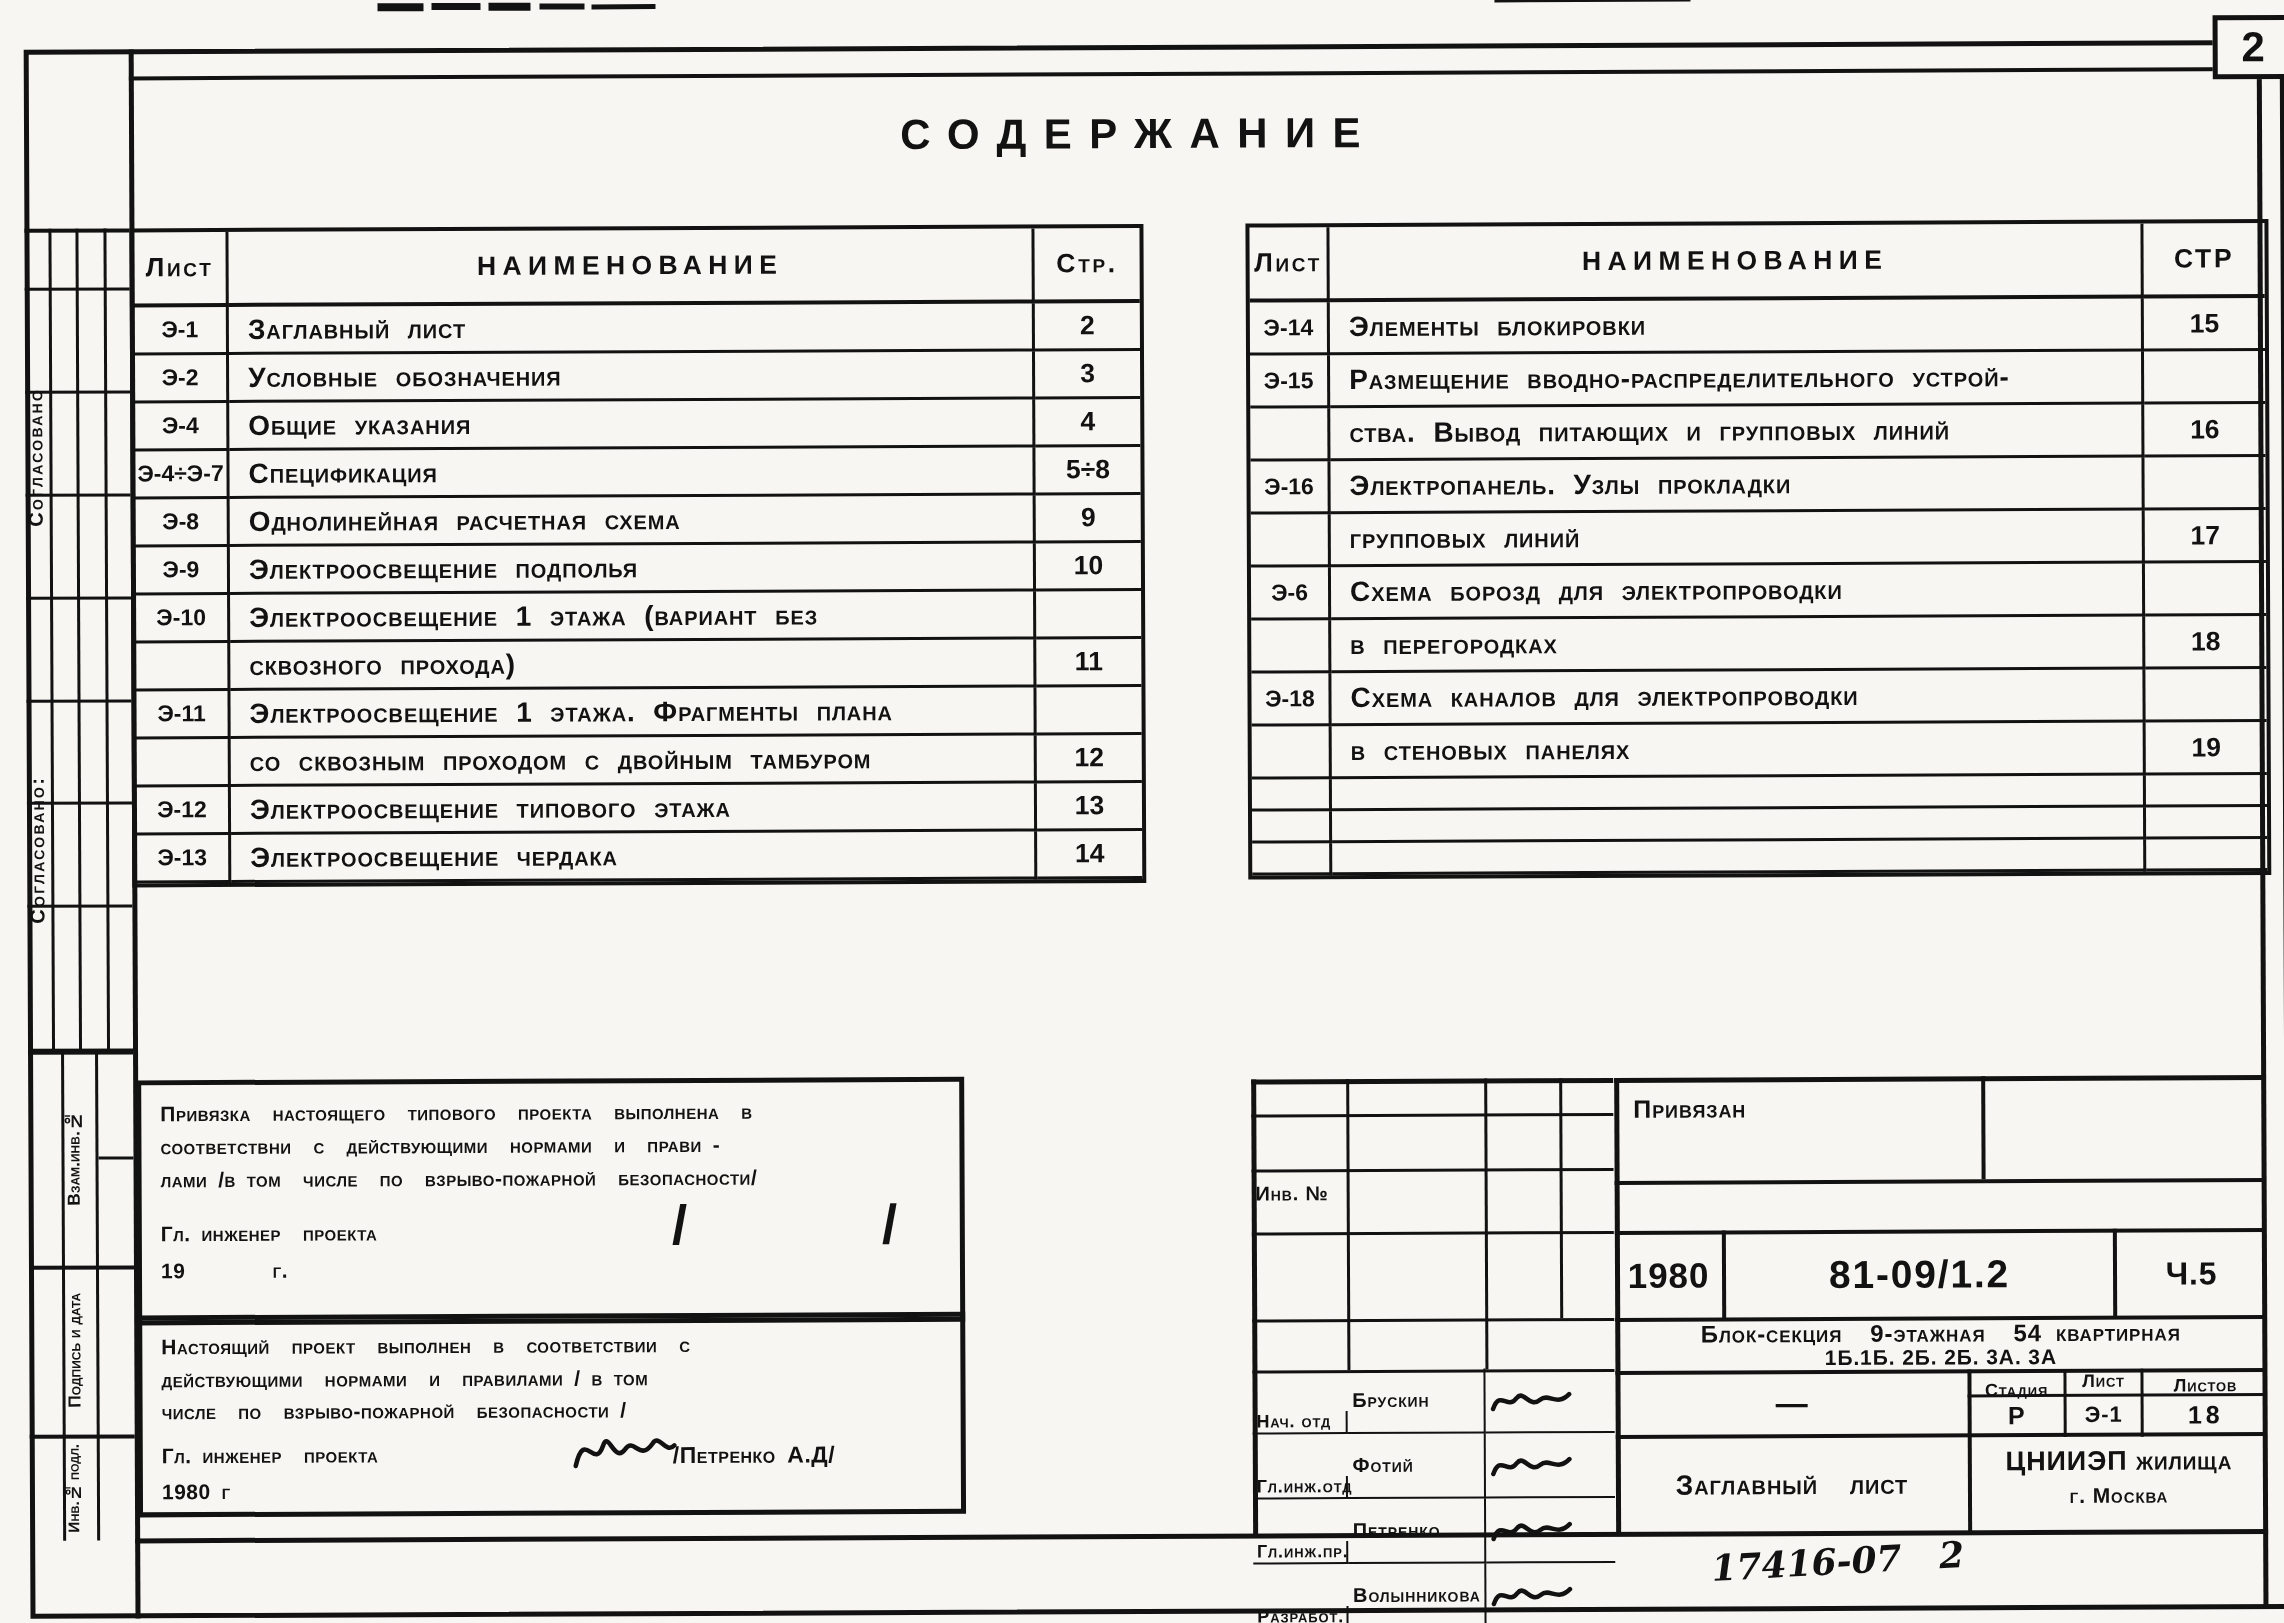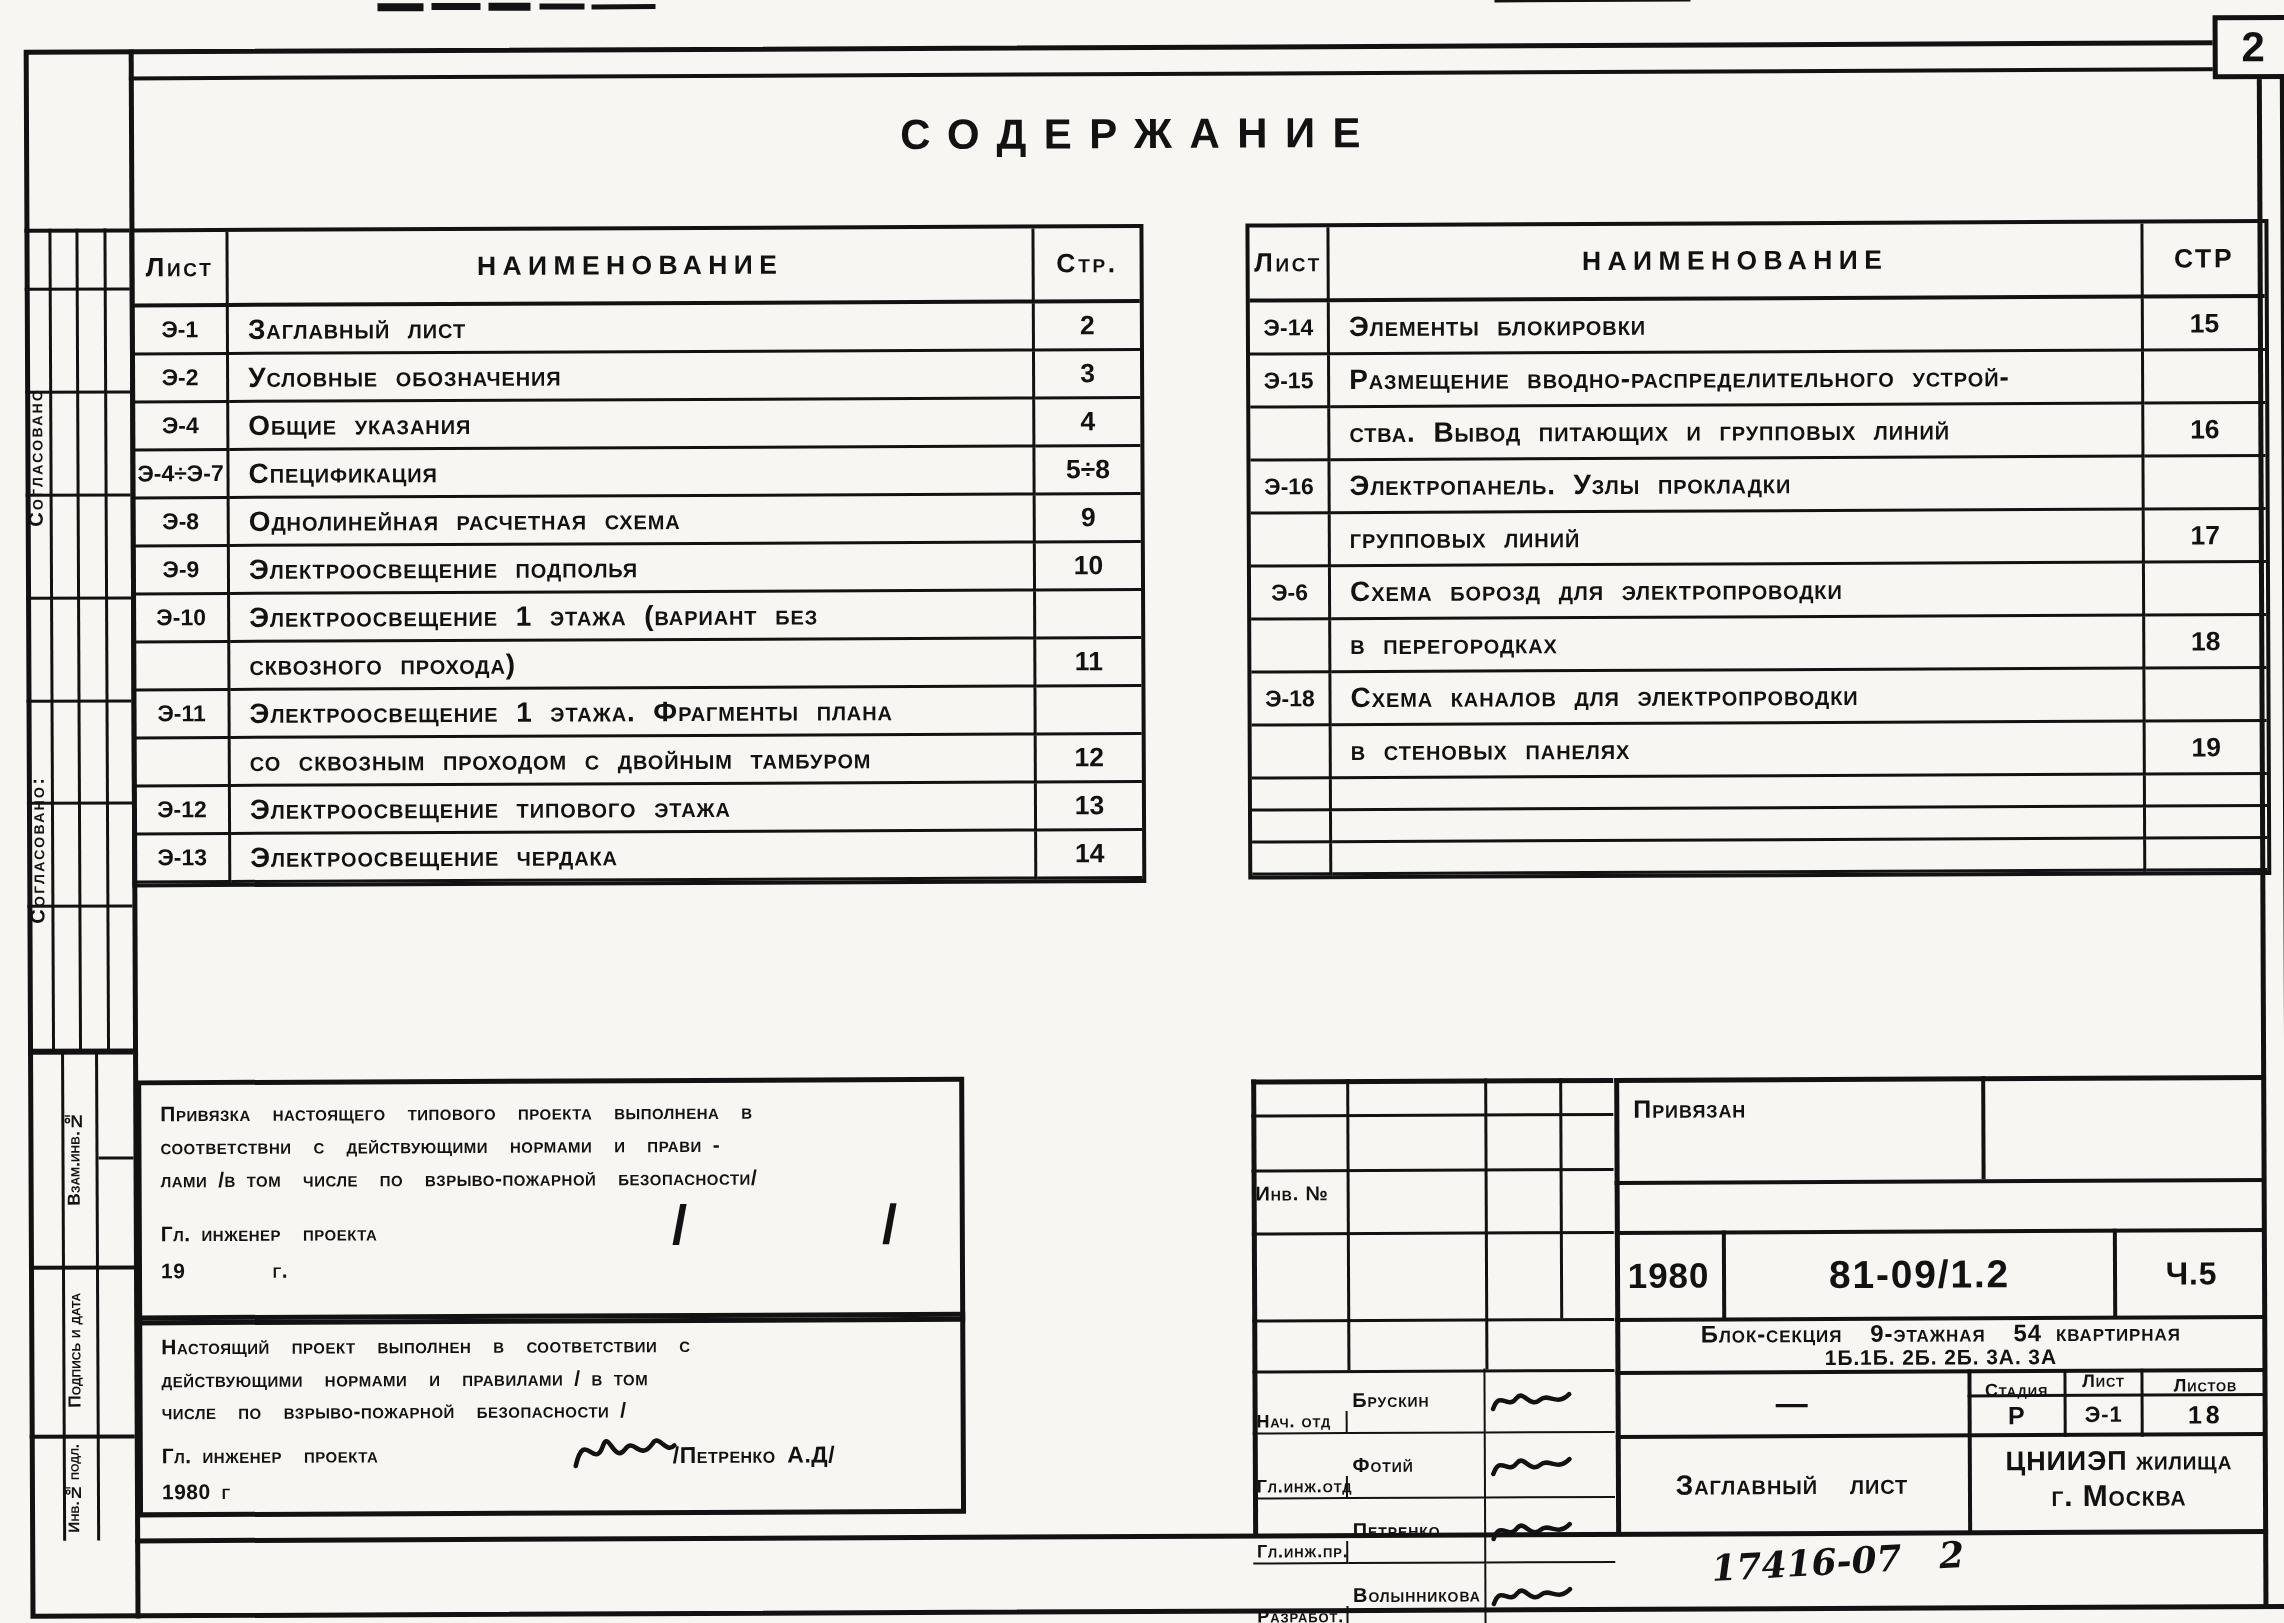--- a/index.html
+++ b/index.html
@@ -465,19 +465,19 @@
     <div class="abs ctr hand" style="left:0;top:269px;width:651px;height:23px;font-size:21px;white-space:pre;">1Б.1Б. 2Б. 2Б. 3А. 3А</div>
     <div class="abs ctr" style="left:0;top:296px;width:352px;height:60px;font-size:32px;font-weight:bold;">—</div>
     <div class="abs ctr hand stage-lbl" style="left:355px;top:293px;width:92px;height:42px;">Стадия</div>
     <div class="abs ctr hand stage-lbl" style="left:451px;top:293px;width:74px;height:25px;">Лист</div>
     <div class="abs ctr hand stage-lbl" style="left:529px;top:293px;width:122px;height:35px;">Листов</div>
     <div class="abs ctr hand" style="left:355px;top:321px;width:92px;height:36px;font-size:25px;">Р</div>
     <div class="abs ctr hand" style="left:451px;top:321px;width:74px;height:36px;font-size:22px;">Э-1</div>
     <div class="abs ctr hand" style="left:529px;top:321px;width:122px;height:36px;font-size:25px;letter-spacing:3.7px;">18</div>
     <div class="abs ctr hand" style="left:0;top:360px;width:352px;height:96px;font-size:28px;word-spacing:7.3px;white-space:pre;">Заглавный  лист</div>
     <div class="abs ctr hand" style="left:355px;top:370px;width:296px;height:30px;font-size:27px;">ЦНИИЭП жилища</div>
-    <div class="abs ctr hand" style="left:355px;top:407px;width:296px;height:26.5px;font-size:30px;">г. Москва</div>
+    <div class="abs ctr hand" style="left:355px;top:407px;width:296px;height:26.5px;font-size:21px;">г. Москва</div>
   </div>
 
   <div class="abs handwrit" style="left:1708px;top:1543px;font-size:36px;white-space:pre;transform:rotate(-3deg);">17416-07   2</div>
 
 </div>
 
 
 </body></html>

